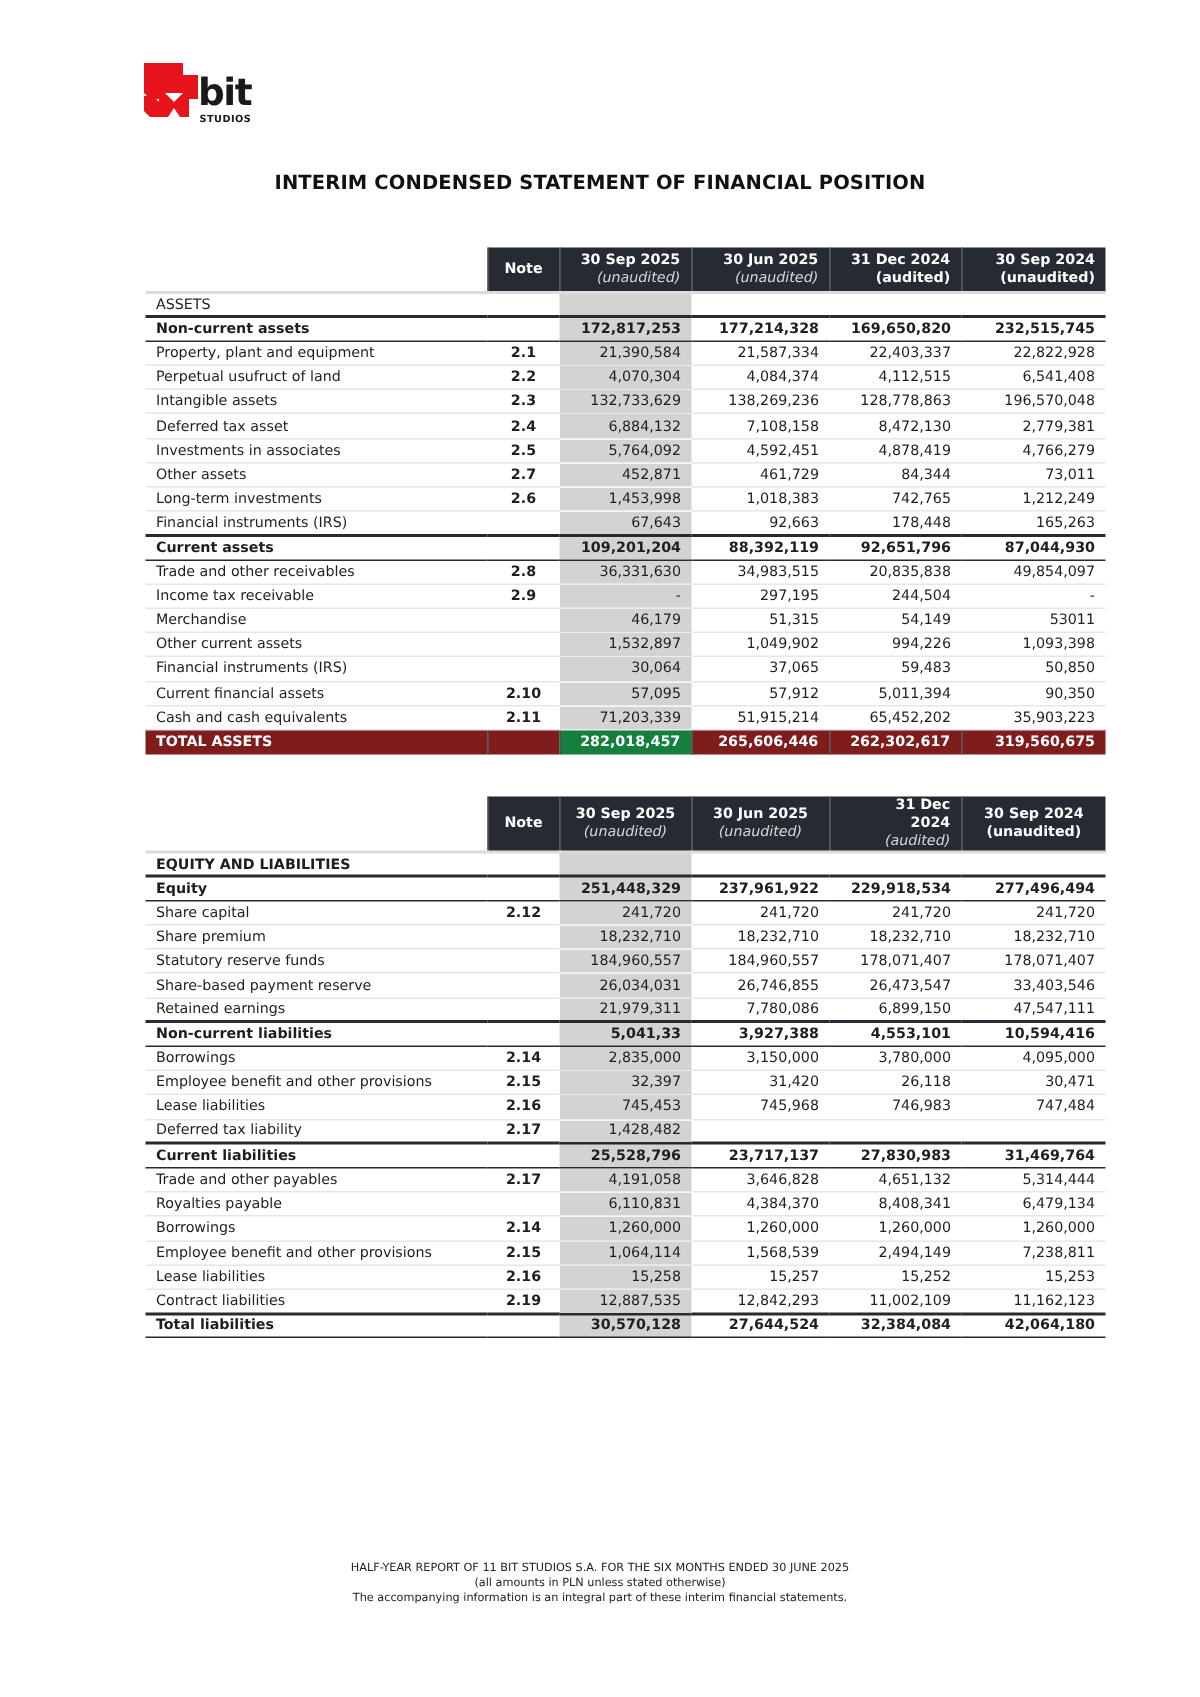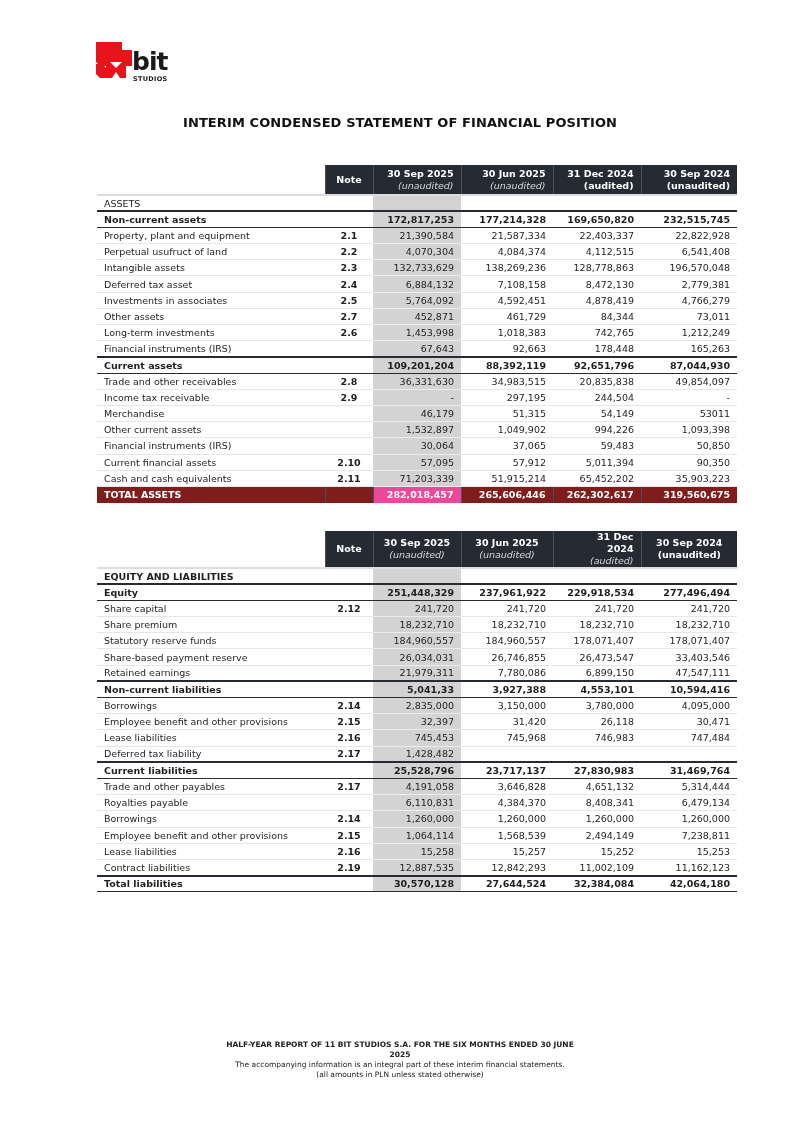--- a/index.html
+++ b/index.html
@@ -28,26 +28,26 @@
   thead th .sub { display: block; font-weight: normal; font-style: italic; color: #d9d9d9; }
   thead th .sub.bold { font-weight: bold; font-style: normal; color: #ffffff; }
   thead th.hdr-note { text-align: center; }
   thead th.v { text-align: right; }
   thead th.v2c { text-align: center; }
 
   tr.row td { border-bottom: 1px solid #e6e6e6; }
   tr.row td.c-v1 { border-bottom: 1px solid #ececec; }
   tr.subtotal td { font-weight: bold; border-top: 2px solid #262a33; border-bottom: 1px solid #262a33; }
   tr.grand td { background: #7f1d1d; color: #ffffff; font-weight: bold; border-left: 1px solid #4b4f58; }
-  tr.grand td.c-v1 { background: #ec4899; }
+  tr.grand td.c-v1 { background: #15803d; }
   tr.grand td.c-label { border-left: none; }
   tr.row td.c-v { position: relative; }
 
   .footer { position: absolute; left: 0; top: 1040px; width: 800px; text-align: center; font-size: 7.5px; line-height: 10px; color: #222; }
-  .footer .f-title { font-weight: bold; font-size: 7.5px; padding: 0 215px; }
+  .footer .f-title { font-weight: normal; font-size: 7.5px; padding: 0 215px; }
 </style>
 </head>
 <body>
 
 <div class="logo">
   <svg class="logo-mark" viewBox="0 0 38 36">
     <polygon points="0,0 26,0 26,8 36,8 36,24 30,24 30,36 24,36 20,30 16,36 10,36 10,24 4,24 0,20" fill="#e8141c"></polygon>
     <polygon points="0,22 6,22 10,26 10,36 4,36 0,32" fill="#e8141c"></polygon>
     <polygon points="14,20 20,26 26,20" fill="#ffffff"></polygon>
   </svg>
@@ -419,15 +419,15 @@
         <td class="c-v1 c-v">30,570,128</td>
         <td class="c-v c-v2">27,644,524</td>
         <td class="c-v c-v3">32,384,084</td>
         <td class="c-v c-v4">42,064,180</td>
       </tr>
     </tbody>
 </table>
 
 <div class="footer">
   <div class="f-title">HALF-YEAR REPORT OF 11 BIT STUDIOS S.A. FOR THE SIX MONTHS ENDED 30 JUNE 2025</div>
+  <div>(all amounts in PLN unless stated otherwise)</div>
   <div>The accompanying information is an integral part of these interim financial statements.</div>
-  <div>(all amounts in PLN unless stated otherwise)</div>
 </div>
 
 </body></html>

